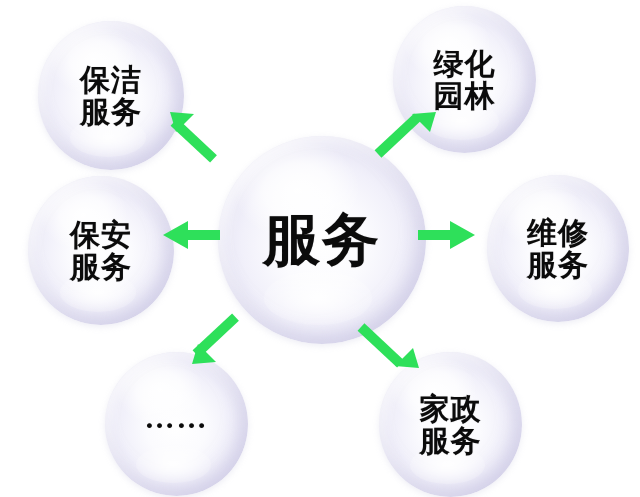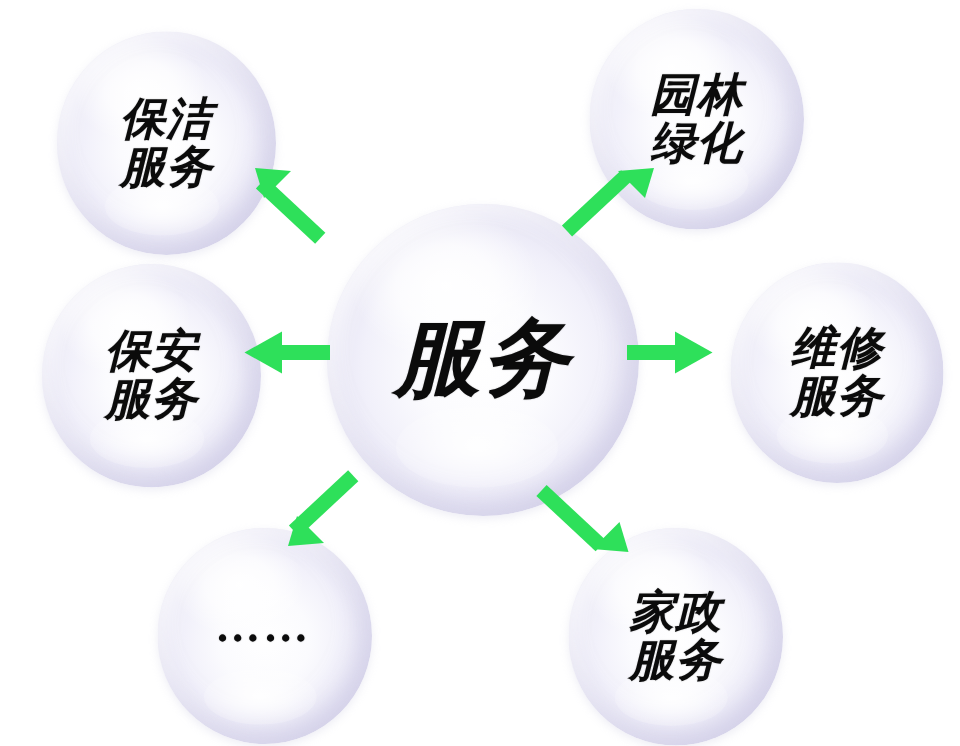--- a/index.html
+++ b/index.html
@@ -12,21 +12,20 @@
     height: 497px;
     overflow: hidden;
     font-family: "Liberation Serif", "DejaVu Serif", serif;
   }
 
   #canvas {
     position: relative;
     width: 640px;
     height: 497px;
     background: #ffffff;
-    font-style: italic;
   }
 
   
   .bubble {
     position: absolute;
     border-radius: 50%;
     display: flex;
     flex-direction: column;
     align-items: center;
     justify-content: center;
@@ -127,22 +126,22 @@
 <body>
 
 <div id="canvas">
 
   <div class="bubble sat" id="bubble-cleaning">
     <span class="line">保洁</span>
     <span class="line">服务</span>
   </div>
 
   <div class="bubble sat" id="bubble-landscape">
+    <span class="line">绿化</span>
     <span class="line">园林</span>
-    <span class="line">绿化</span>
   </div>
 
   <div class="bubble sat" id="bubble-security">
     <span class="line">保安</span>
     <span class="line">服务</span>
   </div>
 
   <div class="bubble sat" id="bubble-repair">
     <span class="line">维修</span>
     <span class="line">服务</span>

